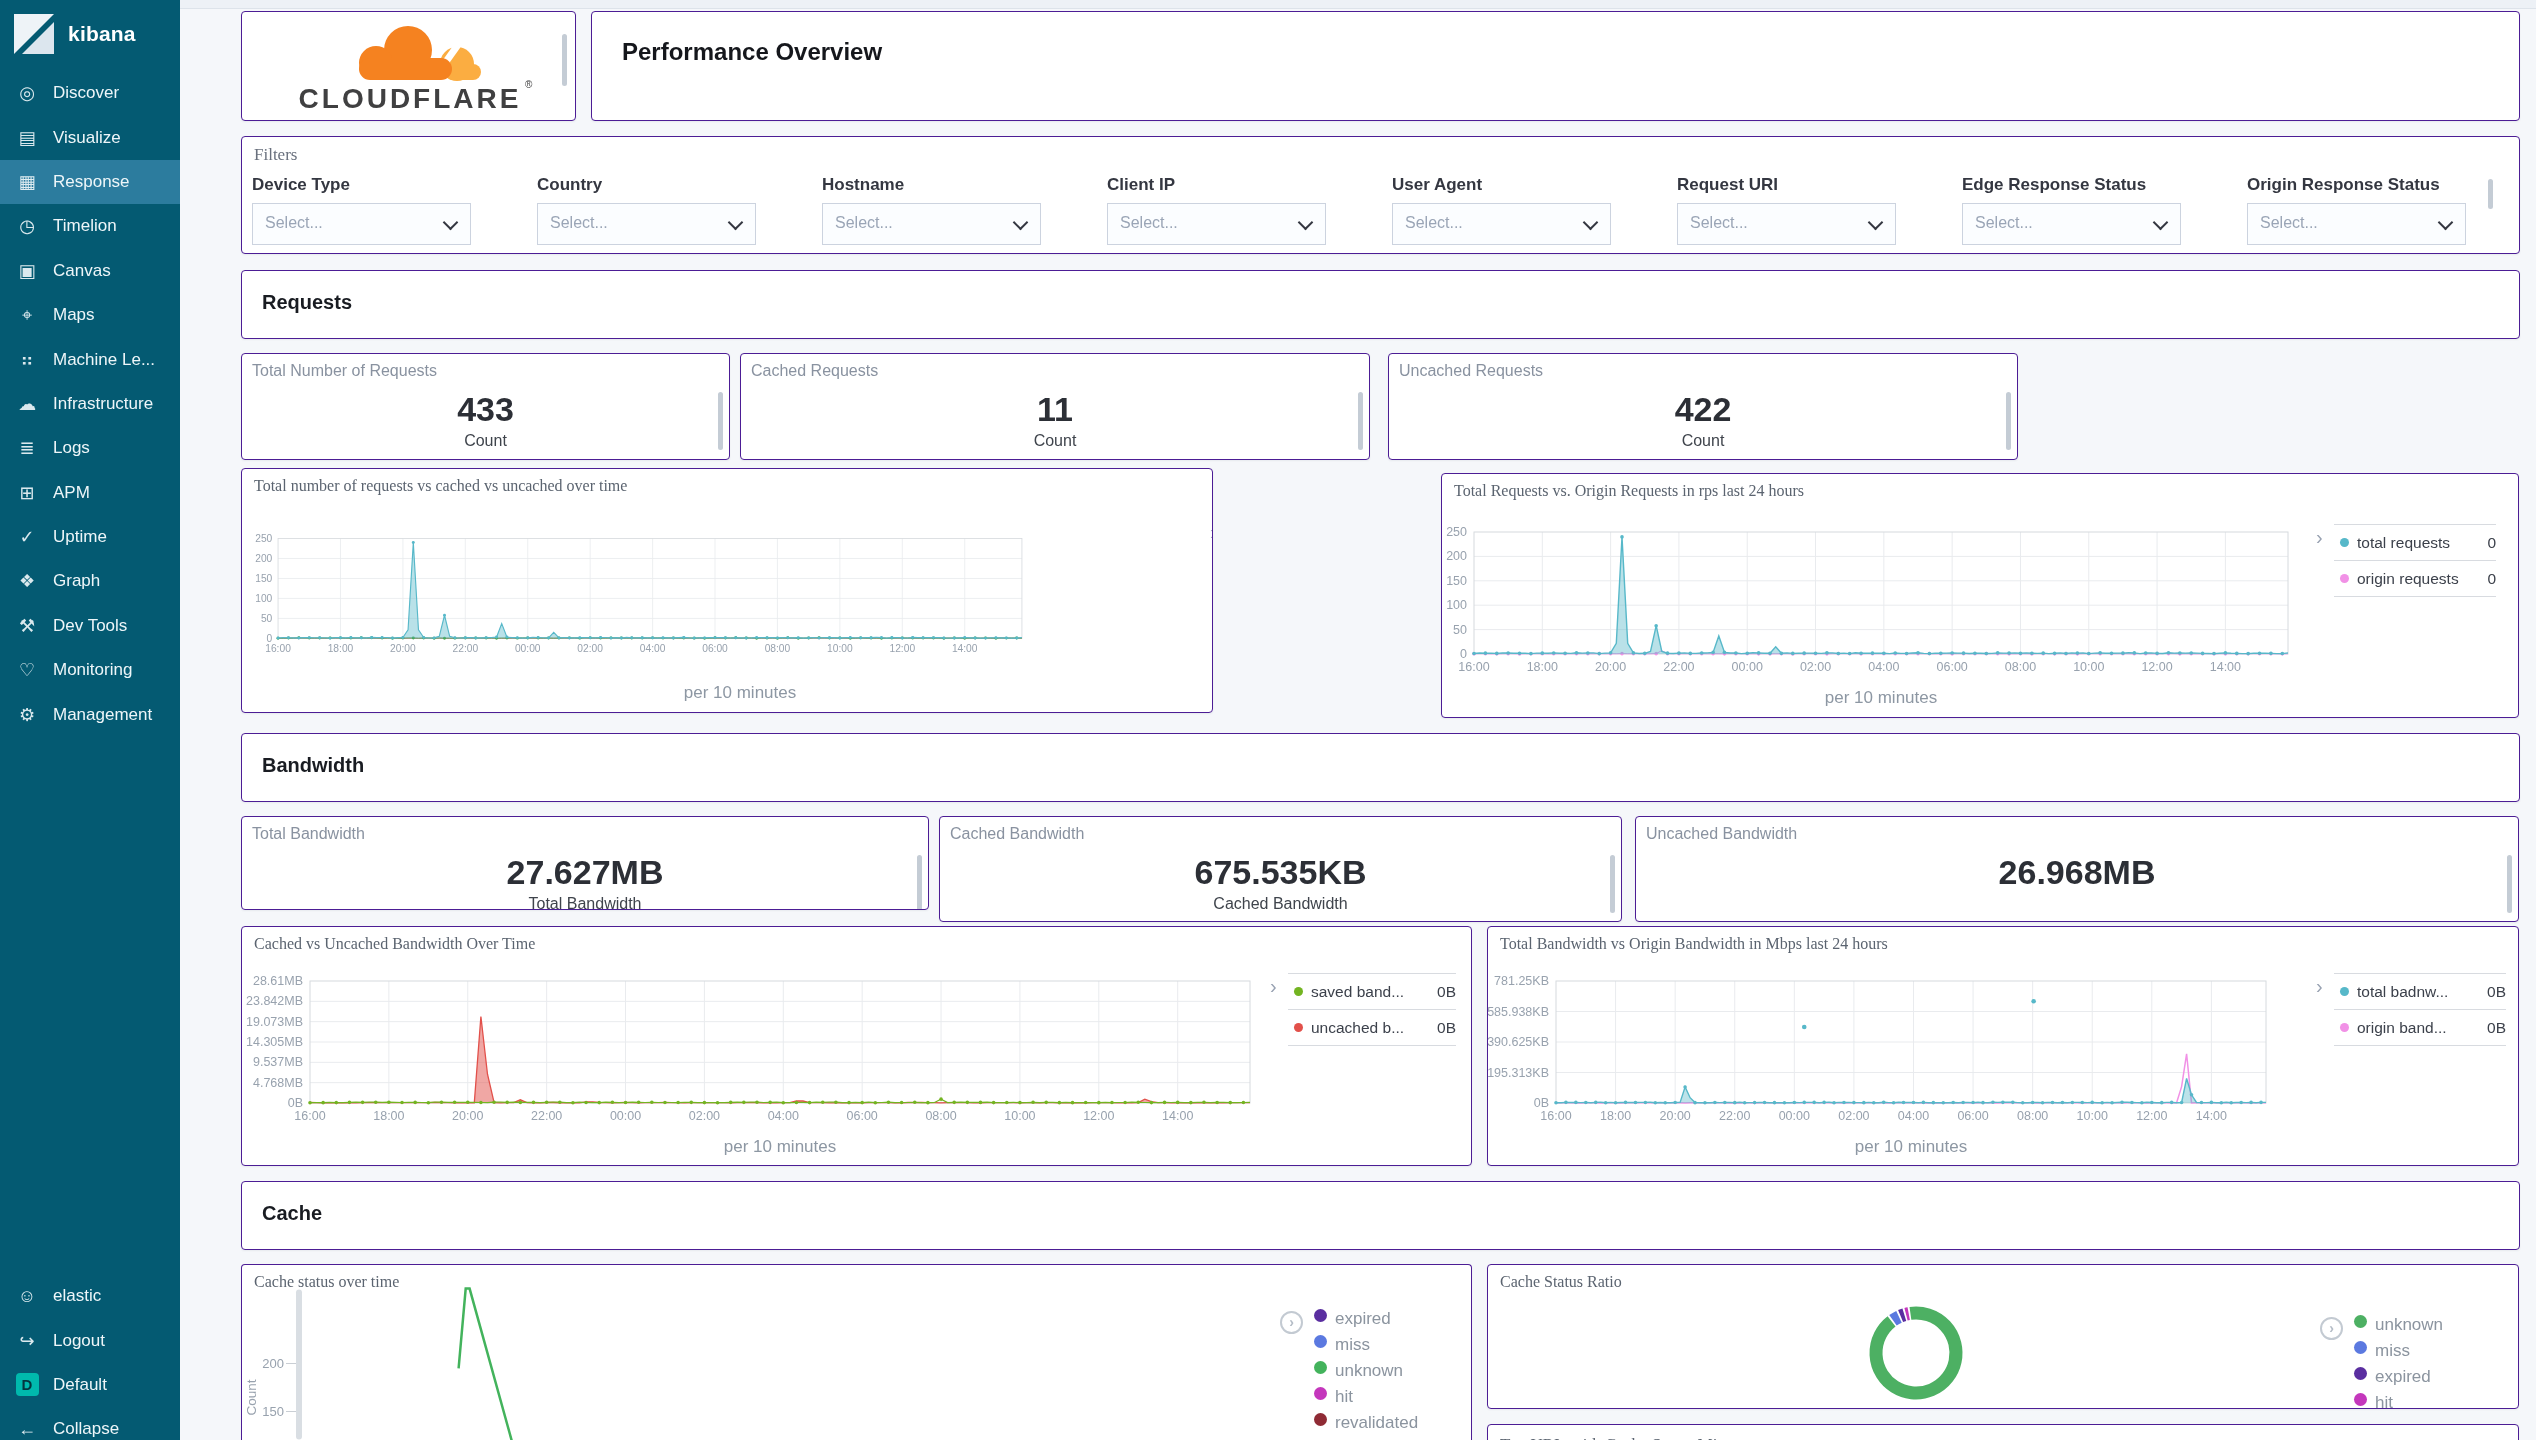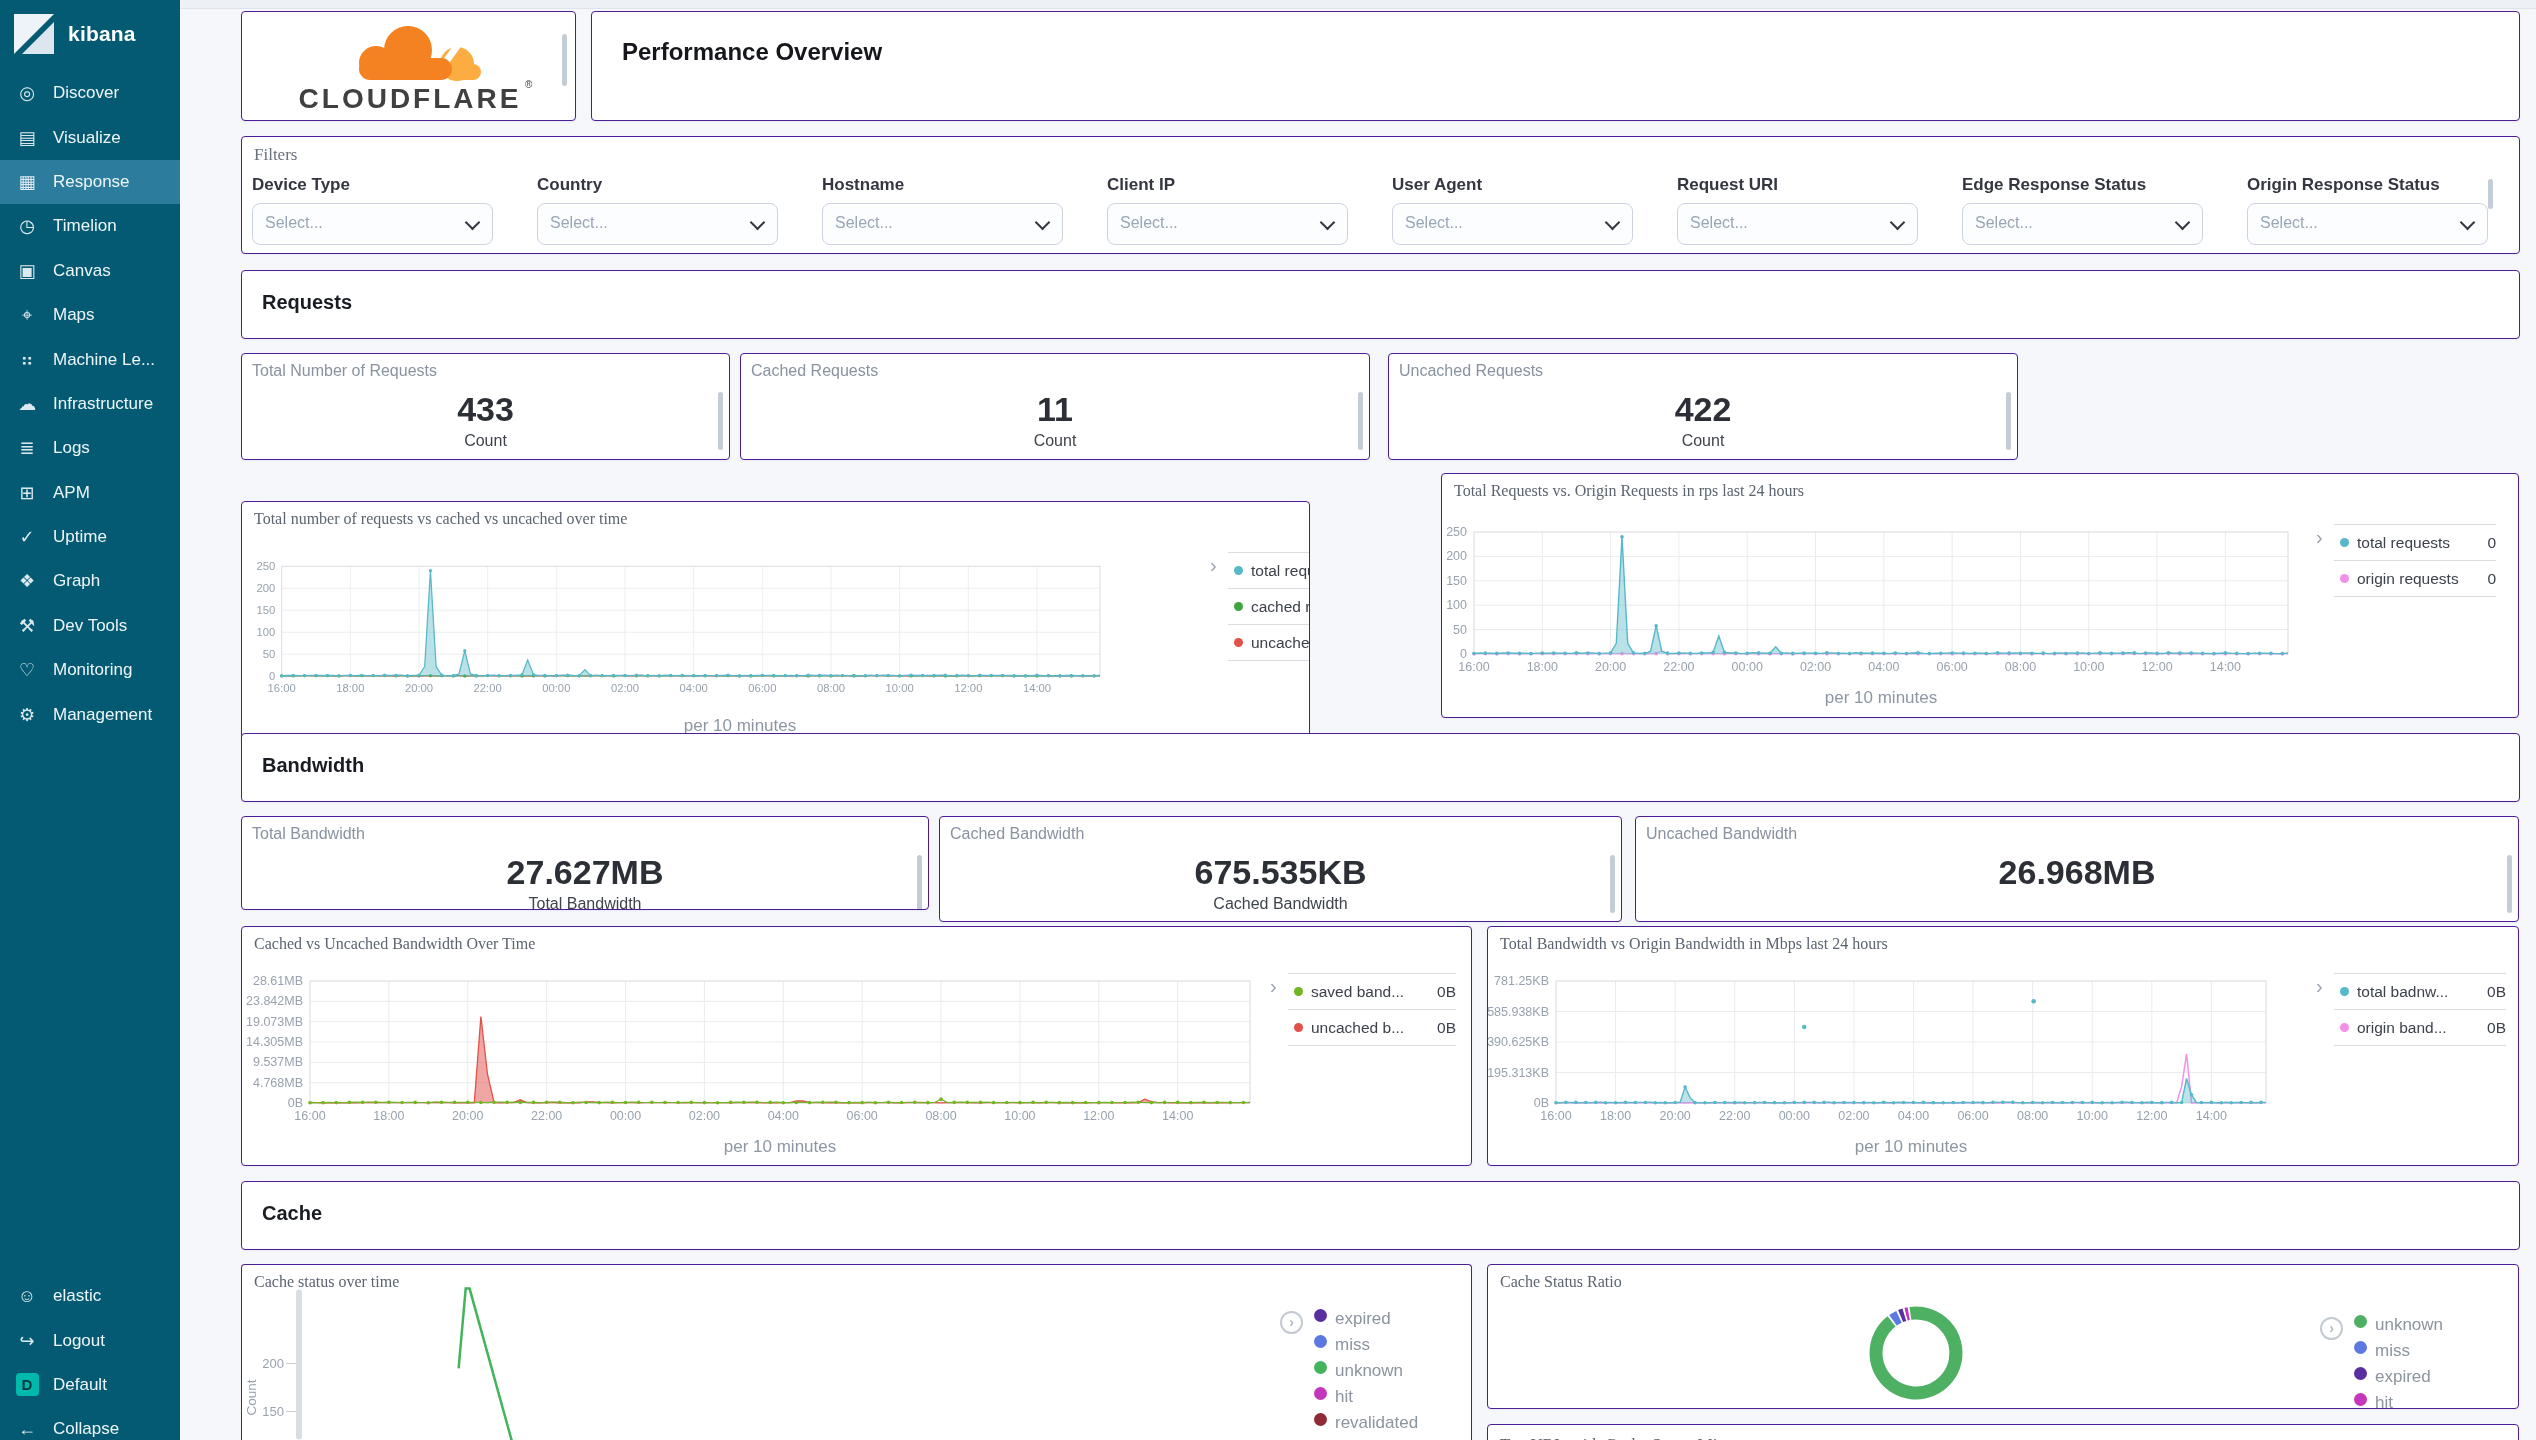--- a/index.html
+++ b/index.html
@@ -22,21 +22,21 @@
   .topstrip{position:absolute;left:180px;top:0;width:2356px;height:8px;background:#edf1f6;border-bottom:1px solid #dde3ea;}
   .panel{position:absolute;background:#ffffff;border:1px solid #4c1d95;border-radius:4px;
          box-shadow:0 1px 2px rgba(60,70,85,.07);box-sizing:border-box;overflow:hidden;}
   .vbar{position:absolute;width:5px;border-radius:3px;background:#c4ccd5;}
   .ptitle{position:absolute;left:12px;top:8px;font-size:16px;color:#5b6470;font-family:Liberation Serif, serif;}
   .section-title{position:absolute;left:20px;top:20px;font-size:20px;font-weight:700;color:#191c22;}
   .big-title{position:absolute;left:30px;top:26px;font-size:24px;font-weight:700;color:#15171c;}
   
   .flabel{position:absolute;top:0;font-size:17px;font-weight:700;color:#343741;}
   .fcol{position:absolute;top:38px;width:253px;height:70px;}
-  .fselect{position:absolute;top:28px;left:0;width:241px;height:42px;border:1px solid #ccd3df;border-radius:8px;
+  .fselect{position:absolute;top:28px;left:0;width:219px;height:42px;border:1px solid #ccd3df;border-radius:0;
            background:#fbfdff;box-sizing:border-box;cursor:pointer;}
   .fph{position:absolute;left:12px;top:10px;font-size:16px;color:#9aa5b6;}
   .chev{position:absolute;right:14px;top:13px;width:9px;height:9px;border-right:2px solid #343741;
         border-bottom:2px solid #343741;transform:rotate(45deg);}
   
   .m-label{position:absolute;left:10px;top:8px;font-size:16px;color:#8992a0;}
   .m-value{position:absolute;left:0;right:0;top:36px;text-align:center;font-size:34px;font-weight:700;color:#2c2f36;}
   .m-unit{position:absolute;left:0;right:0;top:78px;text-align:center;font-size:16px;color:#3f444c;}
   
   .plot{position:absolute;left:0;top:0;width:100%;height:100%;}
@@ -246,21 +246,21 @@
   <div class="m-unit">Count</div>
   <div class="vbar" style="right:6px;top:38px;height:58px"></div>
 </div>
 <div class="panel" style="left:1388px;top:353px;width:630px;height:107px">
   <div class="m-label">Uncached Requests</div>
   <div class="m-value">422</div>
   <div class="m-unit">Count</div>
   <div class="vbar" style="right:6px;top:38px;height:58px"></div>
 </div>
 
-<div class="panel" style="left:241px;top:501px;width:1069px;height:245px">
+<div class="panel" style="left:241px;top:468px;width:972px;height:245px">
   <div class="ptitle">Total number of requests vs cached vs uncached over time</div>
   <svg id="c0" class="plot" viewBox="0 0 1184 243">
       <text x="37" y="62" text-anchor="end" class="tick">250</text>
       <line x1="44" y1="82.4" x2="952" y2="82.4" stroke="#e9ebee" stroke-width="1"></line>
       <text x="37" y="86.4" text-anchor="end" class="tick">200</text>
       <line x1="44" y1="106.8" x2="952" y2="106.8" stroke="#e9ebee" stroke-width="1"></line>
       <text x="37" y="110.8" text-anchor="end" class="tick">150</text>
       <line x1="44" y1="131.2" x2="952" y2="131.2" stroke="#e9ebee" stroke-width="1"></line>
       <text x="37" y="135.2" text-anchor="end" class="tick">100</text>
       <line x1="44" y1="155.6" x2="952" y2="155.6" stroke="#e9ebee" stroke-width="1"></line>

